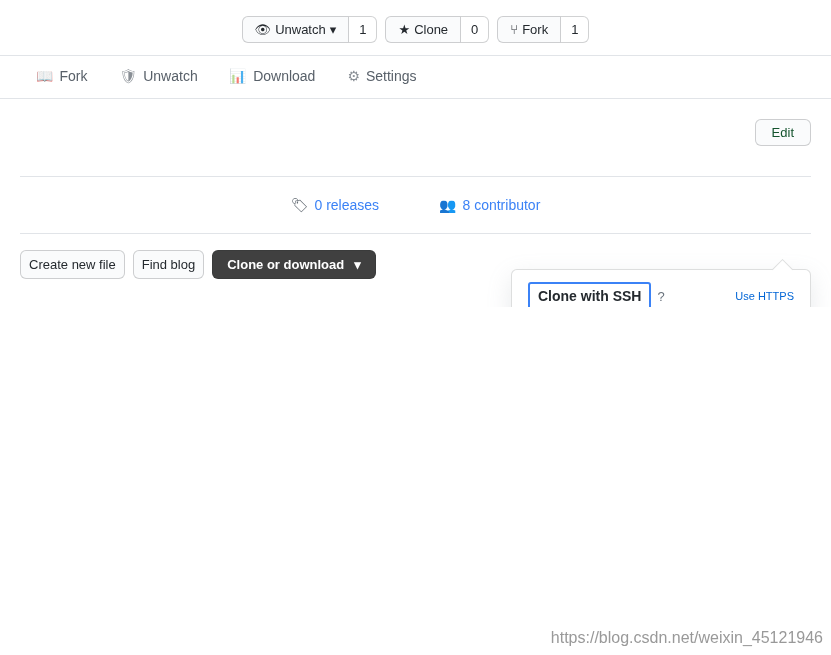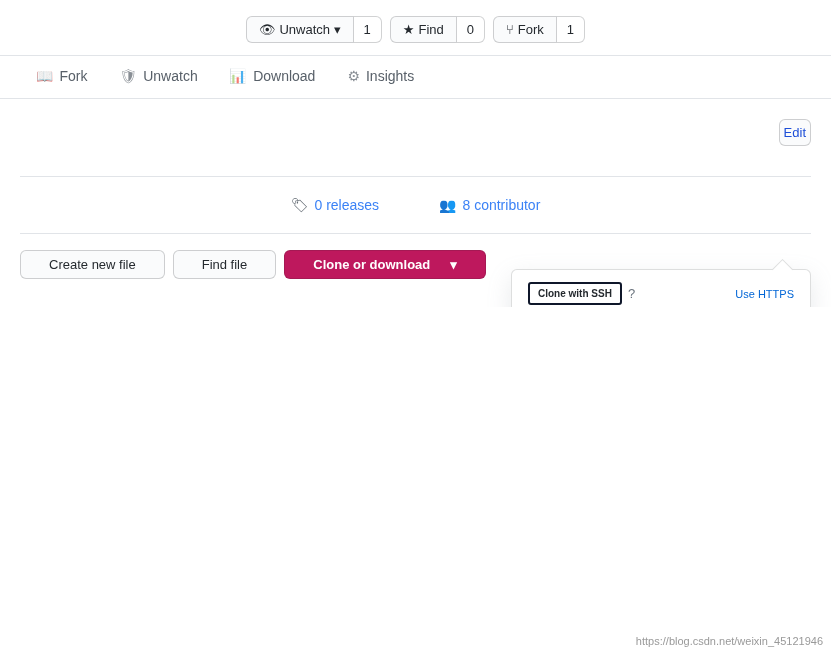--- a/index.html
+++ b/index.html
@@ -82,23 +82,23 @@
       position: relative;
     }
 
     
     .edit-row {
       display: flex;
       justify-content: flex-end;
       margin-bottom: 30px;
     }
     .btn-edit {
-      padding: 5px 4px;
-      font-size: 13px;
-      color: #1d4ed8;
+      padding: 5px 16px;
+      font-size: 13px;
+      color: #14532d;
       background: #fafbfc;
       border: 1px solid rgba(27,31,35,0.2);
       border-radius: 6px;
       cursor: pointer;
     }
 
     
     .stats-row {
       display: flex;
       justify-content: center;
@@ -119,40 +119,40 @@
 
     
     .file-actions {
       display: flex;
       align-items: center;
       gap: 8px;
       margin-bottom: 0;
       padding-bottom: 8px;
     }
     .btn-file {
-      padding: 6px 28px;
+      padding: 6px 8px;
       font-size: 13px;
       color: #24292e;
       background: #fafbfc;
       border: 1px solid rgba(27,31,35,0.2);
       border-radius: 6px;
       cursor: pointer;
     }
     .btn-clone {
-      padding: 6px 28px;
+      padding: 6px 14px;
       font-size: 13px;
       font-weight: 600;
       color: #fff;
-      background: #be185d;
+      background: #404040;
       border: 1px solid rgba(27,31,35,0.15);
       border-radius: 6px;
       cursor: pointer;
       display: inline-flex;
       align-items: center;
-      gap: 20px;
+      gap: 10px;
     }
 
     
     .dropdown-panel {
       position: absolute;
       right: 20px;
       top: 170px;
       width: 300px;
       background: #fff;
       border: 1px solid rgba(27,31,35,0.15);
@@ -178,24 +178,24 @@
       justify-content: space-between;
       align-items: center;
       padding: 12px 16px 8px;
     }
     .panel-title-area {
       display: flex;
       align-items: center;
       gap: 6px;
     }
     .panel-title {
-      font-size: 10px;
+      font-size: 14px;
       font-weight: 600;
       color: #24292e;
-      border: 2px solid #0f172a;
+      border: 2px solid #3b82f6;
       padding: 4px 8px;
       border-radius: 3px;
     }
     .help-icon {
       color: #6a737d;
       font-size: 13px;
       cursor: pointer;
     }
     .use-https-link {
       color: #0366d6;
@@ -254,41 +254,41 @@
     .panel-footer-divider {
       width: 1px;
       background: #e1e4e8;
     }
 
     
     .watermark {
       position: fixed;
       bottom: 8px;
       right: 8px;
-      font-size: 11px;
+      font-size: 16px;
       color: #999;
     }
   </style>
 </head>
 <body>
 
 <div class="top-bar">
   <div class="btn-group">
     <button class="btn btn-left">
       <span>👁</span>
       <span>Unwatch</span>
       <span>▾</span>
     </button>
     <span class="btn-count">1</span>
   </div>
 
   <div class="btn-group">
     <button class="btn btn-left">
       <span>★</span>
-      <span>Find</span>
+      <span>Clone</span>
     </button>
     <span class="btn-count">0</span>
   </div>
 
   <div class="btn-group">
     <button class="btn btn-left">
       <span>⑂</span>
       <span>Fork</span>
     </button>
     <span class="btn-count">1</span>
@@ -303,21 +303,21 @@
   <a class="nav-tab">
     <span class="tab-icon">🛡</span>
     <span>Unwatch</span>
   </a>
   <a class="nav-tab">
     <span class="tab-icon">📊</span>
     <span>Download</span>
   </a>
   <a class="nav-tab">
     <span class="tab-icon">⚙</span>
-    <span>Insights</span>
+    <span>Settings</span>
   </a>
 </nav>
 
 <div class="main-content">
 
   <div class="edit-row">
     <button class="btn-edit">Edit</button>
   </div>
 
   <div class="stats-row">
@@ -326,21 +326,21 @@
       <a>0 releases</a>
     </div>
     <div class="stat-item">
       <span>👥</span>
       <a>8 contributor</a>
     </div>
   </div>
 
   <div class="file-actions">
     <button class="btn-file">Create new file</button>
-    <button class="btn-file">Find file</button>
+    <button class="btn-file">Find blog</button>
     <button class="btn-clone">
       <span>Clone or download</span>
       <span>▾</span>
     </button>
   </div>
 
   <div class="dropdown-panel">
     <div class="panel-header">
       <div class="panel-title-area">
         <span class="panel-title">Clone with SSH</span>

